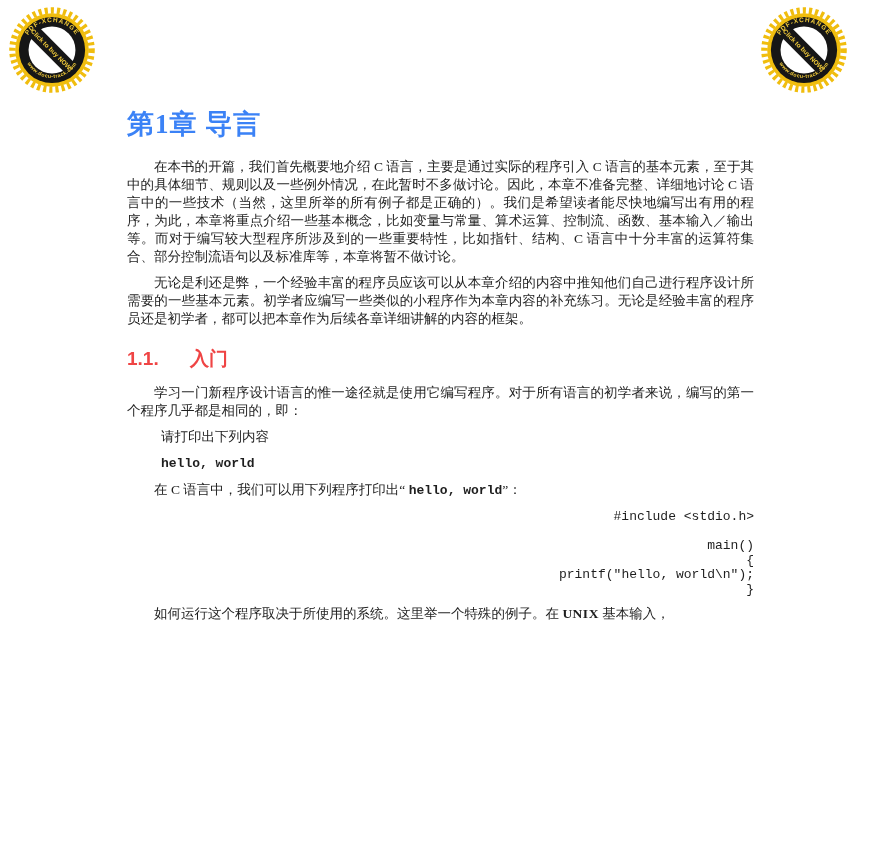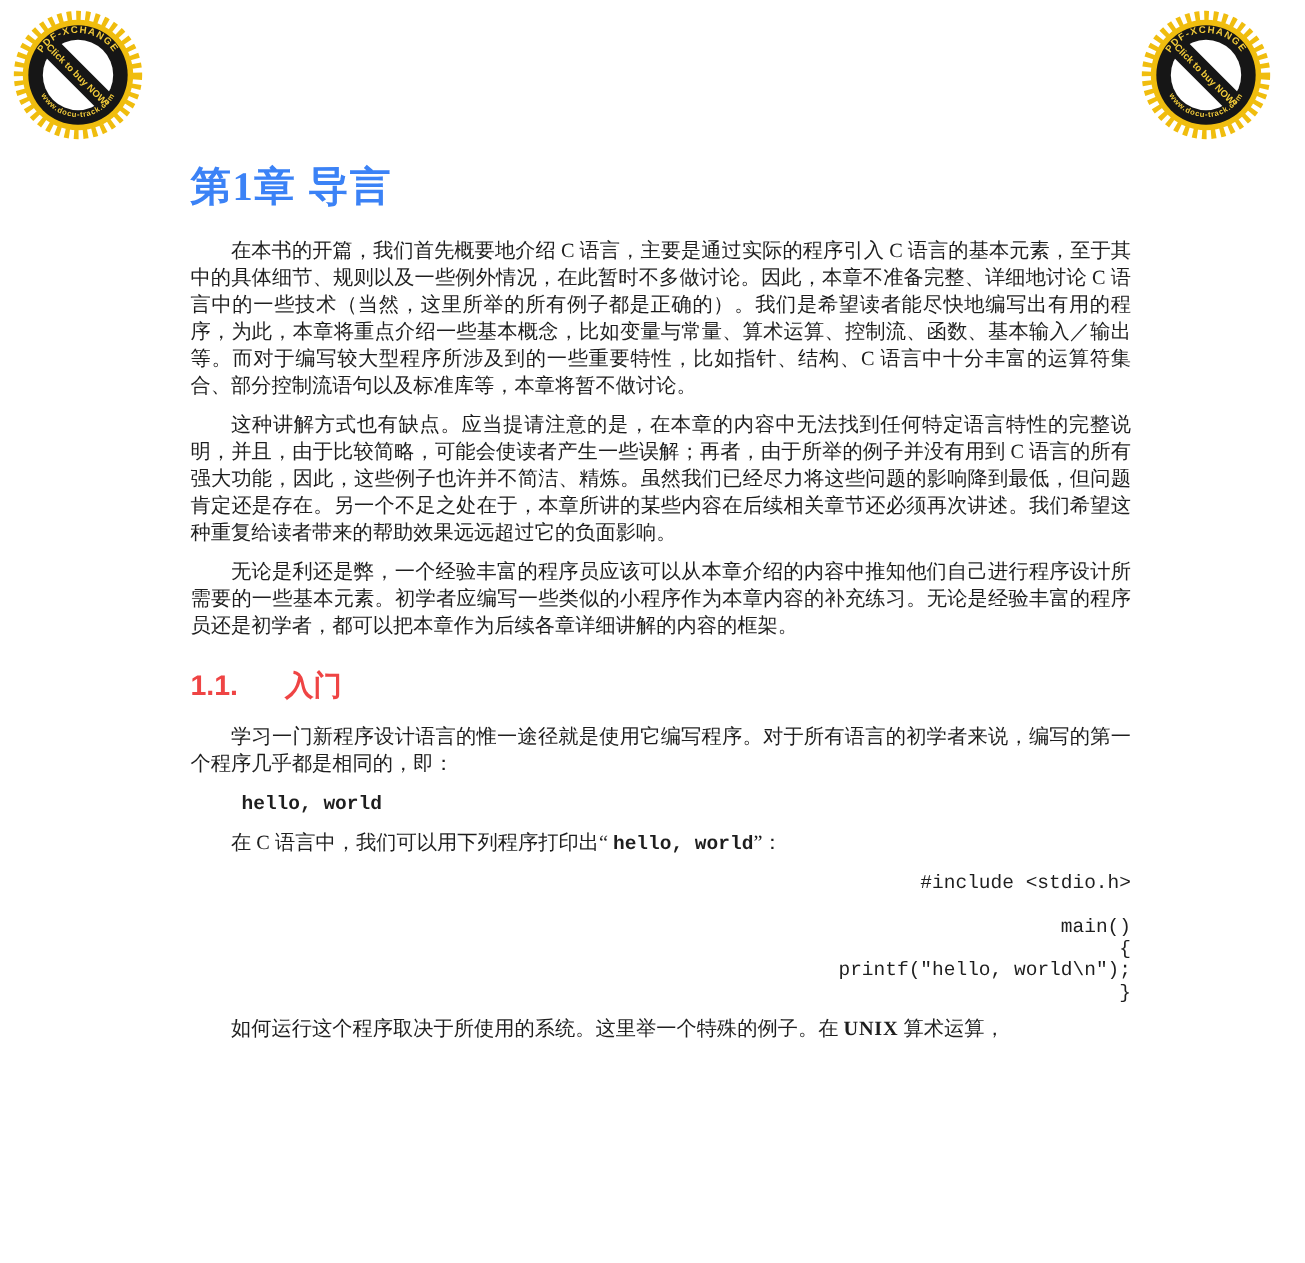--- a/index.html
+++ b/index.html
@@ -123,40 +123,40 @@
       </text>
     </svg>
   </div>
 
   <div class="content">
 
     <h1 class="chapter">第1章 导言</h1>
 
     <p class="body">在本书的开篇，我们首先概要地介绍 C 语言，主要是通过实际的程序引入 C 语言的基本元素，至于其中的具体细节、规则以及一些例外情况，在此暂时不多做讨论。因此，本章不准备完整、详细地讨论 C 语言中的一些技术（当然，这里所举的所有例子都是正确的）。我们是希望读者能尽快地编写出有用的程序，为此，本章将重点介绍一些基本概念，比如变量与常量、算术运算、控制流、函数、基本输入／输出等。而对于编写较大型程序所涉及到的一些重要特性，比如指针、结构、C 语言中十分丰富的运算符集合、部分控制流语句以及标准库等，本章将暂不做讨论。</p>
 
-    <p class="body">这种讲解方式也有缺点。应当提请注意的是，在本章的内容中无法找到任何特定语言特性的完整说明，并且，由于比较简略，可能会使读者产生一些误解；再者，由于所举的例子并没有用到 C 语言的所有强大功能，因此，这些例子也许并不简洁、精炼。虽然我们已经尽力将这些问题的影响降到最低，但问题肯定还是存在。另一个不足之处在于，本章所讲的某些内容在后续相关章节还必须再次讲述。我们希望这种重复给读者带来的帮助效果远远超过它的负面影响。</p>
 
     <p class="body">无论是利还是弊，一个经验丰富的程序员应该可以从本章介绍的内容中推知他们自己进行程序设计所需要的一些基本元素。初学者应编写一些类似的小程序作为本章内容的补充练习。无论是经验丰富的程序员还是初学者，都可以把本章作为后续各章详细讲解的内容的框架。</p>
 
     <h2 class="section">
       <span class="sec-num">1.1.</span>
       <span class="sec-title">入门</span>
     </h2>
 
     <p class="body">学习一门新程序设计语言的惟一途径就是使用它编写程序。对于所有语言的初学者来说，编写的第一个程序几乎都是相同的，即：</p>
 
+    <div class="indent-line">请打印出下列内容</div>
 
     <div class="code-line mono">hello, world</div>
 
 
     <p class="body"><span>在 C 语言中，我们可以用下列程序打印出“ </span><span class="mono">hello, world</span><span>”：</span></p>
 
     <pre class="code-block">#include &lt;stdio.h&gt;
 
 main()
 {
    printf("hello, world\n");
 }</pre>
 
-    <p class="body"><span>如何运行这个程序取决于所使用的系统。这里举一个特殊的例子。在 </span><span class="os-name">UNIX</span><span> 算术运算，</span></p>
+    <p class="body"><span>如何运行这个程序取决于所使用的系统。这里举一个特殊的例子。在 </span><span class="os-name">UNIX</span><span> 基本输入，</span></p>
 
   </div>
 </div>
 
 </body></html>

